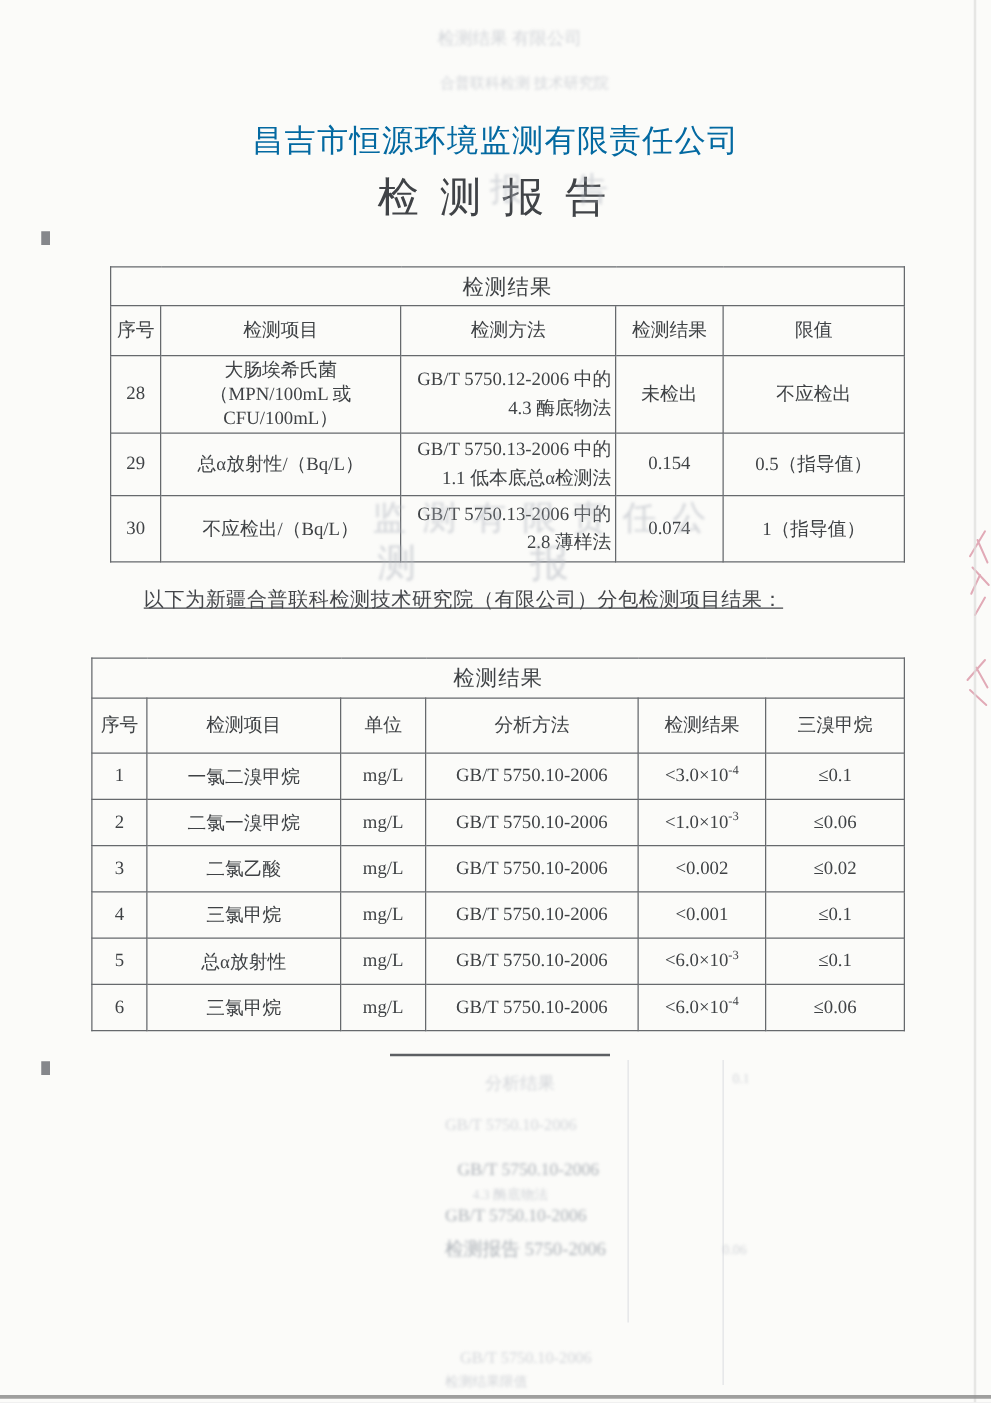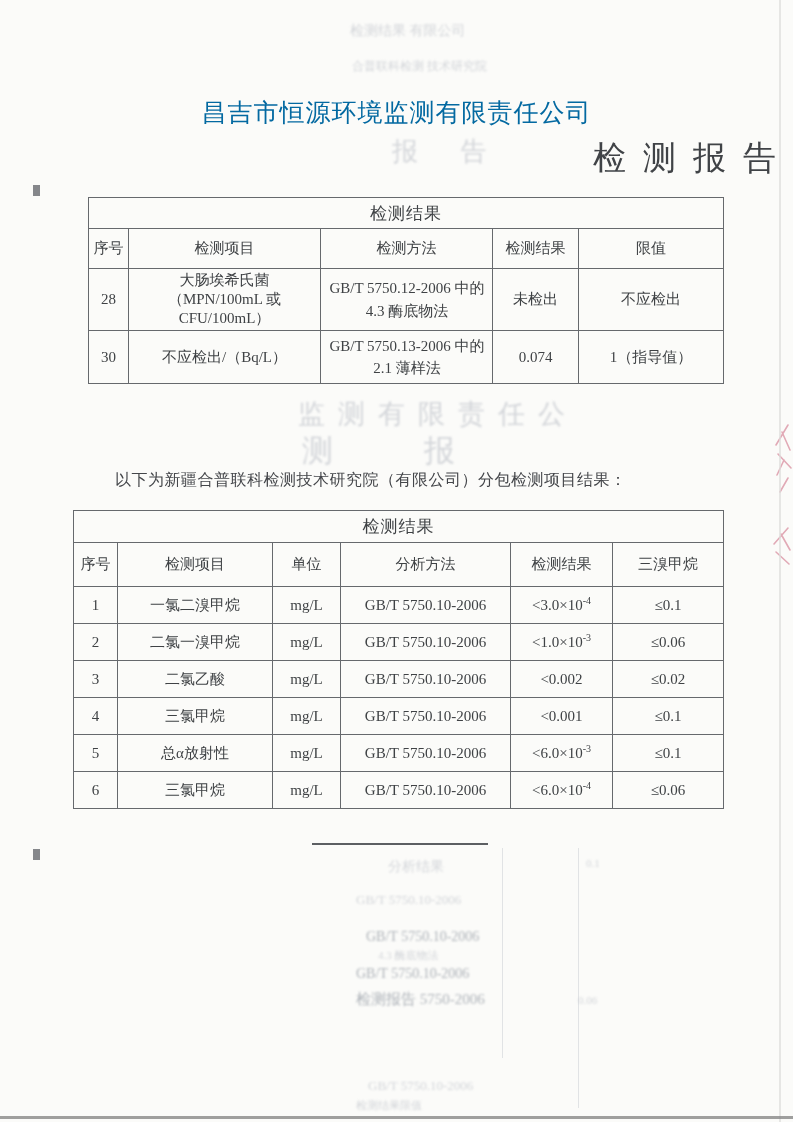--- a/index.html
+++ b/index.html
@@ -9,37 +9,37 @@
     background:#fbfbf9; overflow:hidden;
     font-family:"Liberation Serif","DejaVu Serif",serif;
     color:#3f4245;
   }
   .company-name {
     position:absolute; top:96px; left:0; width:100%;
     text-align:center; font-size:25px; letter-spacing:1px; color:#0369a1;
   }
   .report-title {
     position:absolute; top:136px; left:0; width:100%;
-    text-align:right; font-size:33px; letter-spacing:17px; padding-left:11px;
+    text-align:center; font-size:33px; letter-spacing:17px; padding-left:11px;
     color:#404347;
   }
-  table { border-collapse:collapse; table-layout:fixed; position:absolute; background:transparent; }
+  table { border-collapse:collapse; table-layout:fixed; position:absolute; background:transparent;margin-top:16px; }
   td, th { border:1.6px solid #66696d; text-align:center; vertical-align:middle;
            font-size:15px; font-weight:normal; color:#3f4245; padding:2px 3px; }
   .t1 { left:88px; top:197px; width:635px; }
   .t2 { left:73px;  top:510px; width:650px; }
   .title-row td { height:31px; font-size:17px; letter-spacing:1px; }
   .t2 .title-row td { height:32px; }
   .head-row th { height:40px; }
   .t2 .head-row th { height:44px; }
-  .method-cell { text-align:center; padding-left:4px; line-height:1.5; }
+  .method-cell { text-align:right; padding-left:4px; line-height:1.5; }
   sup { font-size:10px; vertical-align:super; line-height:0; }
   .subcontract-note {
     position:absolute; top:470px; left:115px;
-    font-size:16px; letter-spacing:0.5px; color:#44464a;
+    font-size:16px; letter-spacing:0.5px; color:#44464a;text-decoration:underline;
   }
   .hrule { position:absolute; top:843px; left:312px; width:176px; height:2px; background:#5c5f63; }
   .page-number {
     position:absolute; top:1034px; left:0; width:100%; text-align:center;
     font-family:"Liberation Sans","DejaVu Sans",sans-serif;
     font-size:15px; letter-spacing:3px; color:#55585c;
   }
   .ghost {
     position:absolute; white-space:nowrap; pointer-events:none;
     color:#b8bcc4; opacity:0.6; filter:blur(1.2px); z-index:4;
@@ -88,26 +88,36 @@
         <div>大肠埃希氏菌</div>
         <div>（MPN/100mL 或 CFU/100mL）</div>
       </td>
       <td class="method-cell">
         <div>GB/T 5750.12-2006 中的</div>
         <div>4.3 酶底物法</div>
       </td>
       <td>未检出</td>
       <td>不应检出</td>
     </tr>
+    <tr style="height:46px">
+      <td>29</td>
+      <td>总α放射性/（Bq/L）</td>
+      <td class="method-cell">
+        <div>GB/T 5750.13-2006 中的</div>
+        <div>1.1 低本底总α检测法</div>
+      </td>
+      <td>0.154</td>
+      <td>0.5（指导值）</td>
+    </tr>
     <tr style="height:53px">
       <td>30</td>
       <td>不应检出/（Bq/L）</td>
       <td class="method-cell">
         <div>GB/T 5750.13-2006 中的</div>
-        <div>2.1 薄样法</div>
+        <div>2.8 薄样法</div>
       </td>
       <td>0.074</td>
       <td>1（指导值）</td>
     </tr>
     </tbody>
   </table>
 
   <div class="ghost" style="top:396px; left:298px; font-size:27px; letter-spacing:13px;">监测有限责任公</div>
   <div class="ghost" style="top:430px; left:302px; font-size:31px; letter-spacing:30px;">测　报</div>
 

